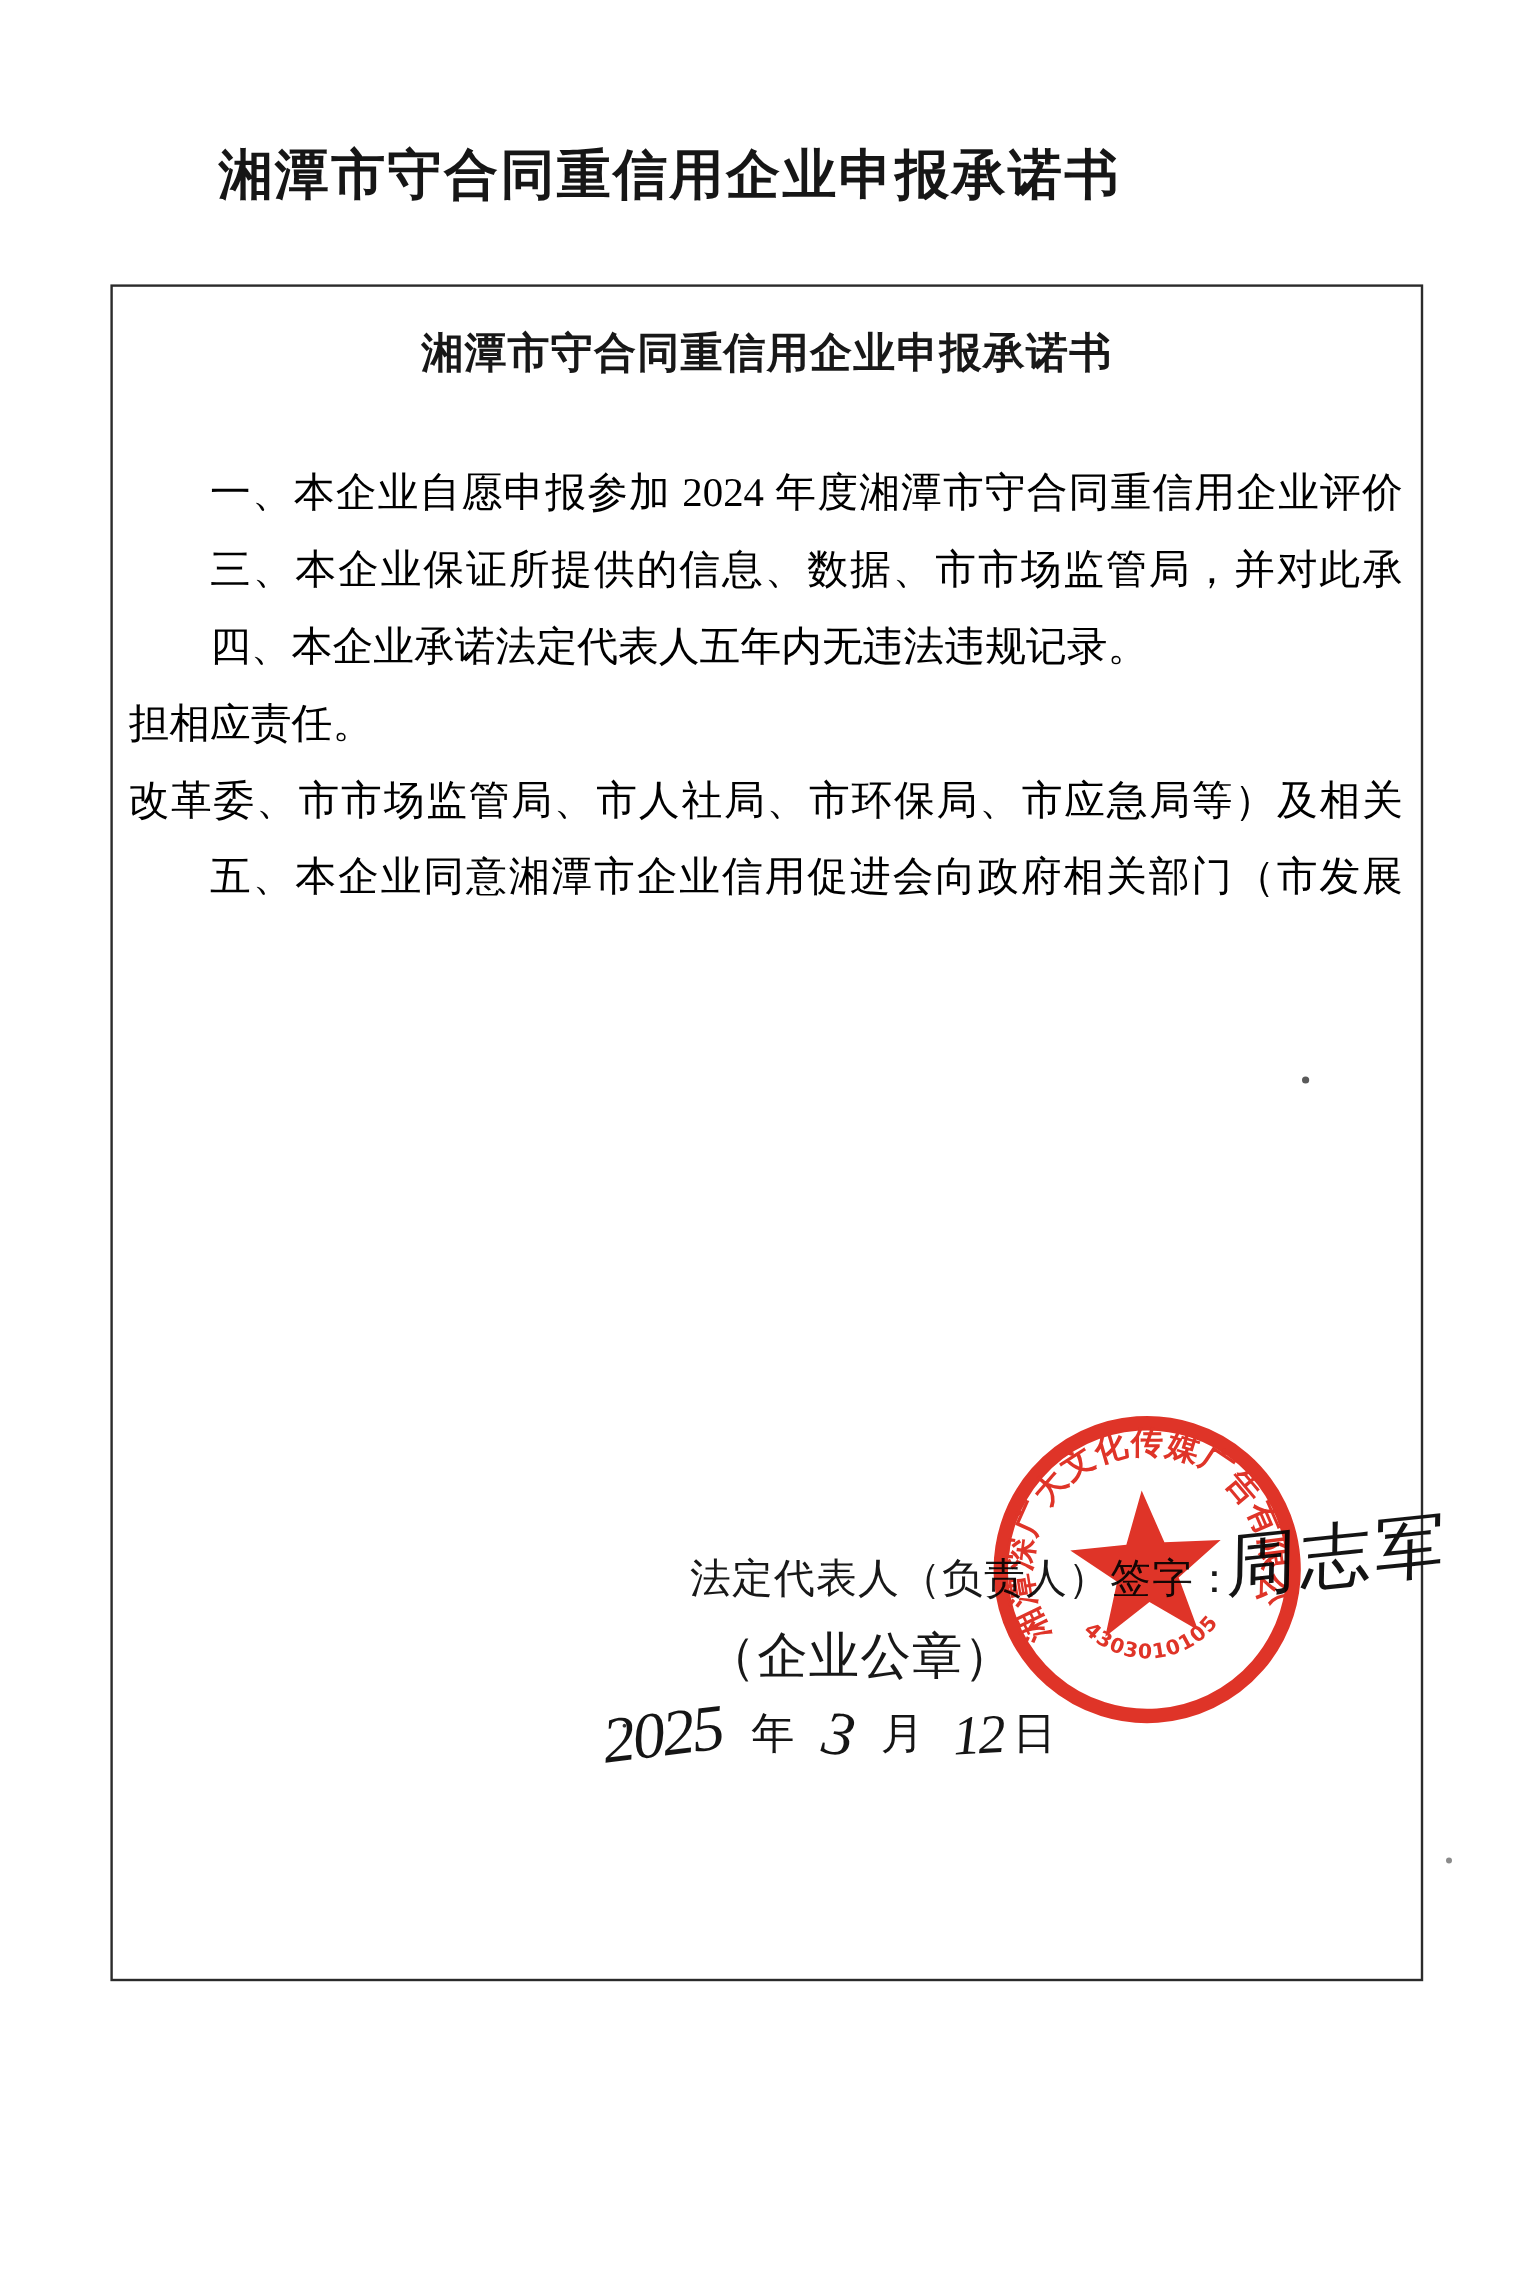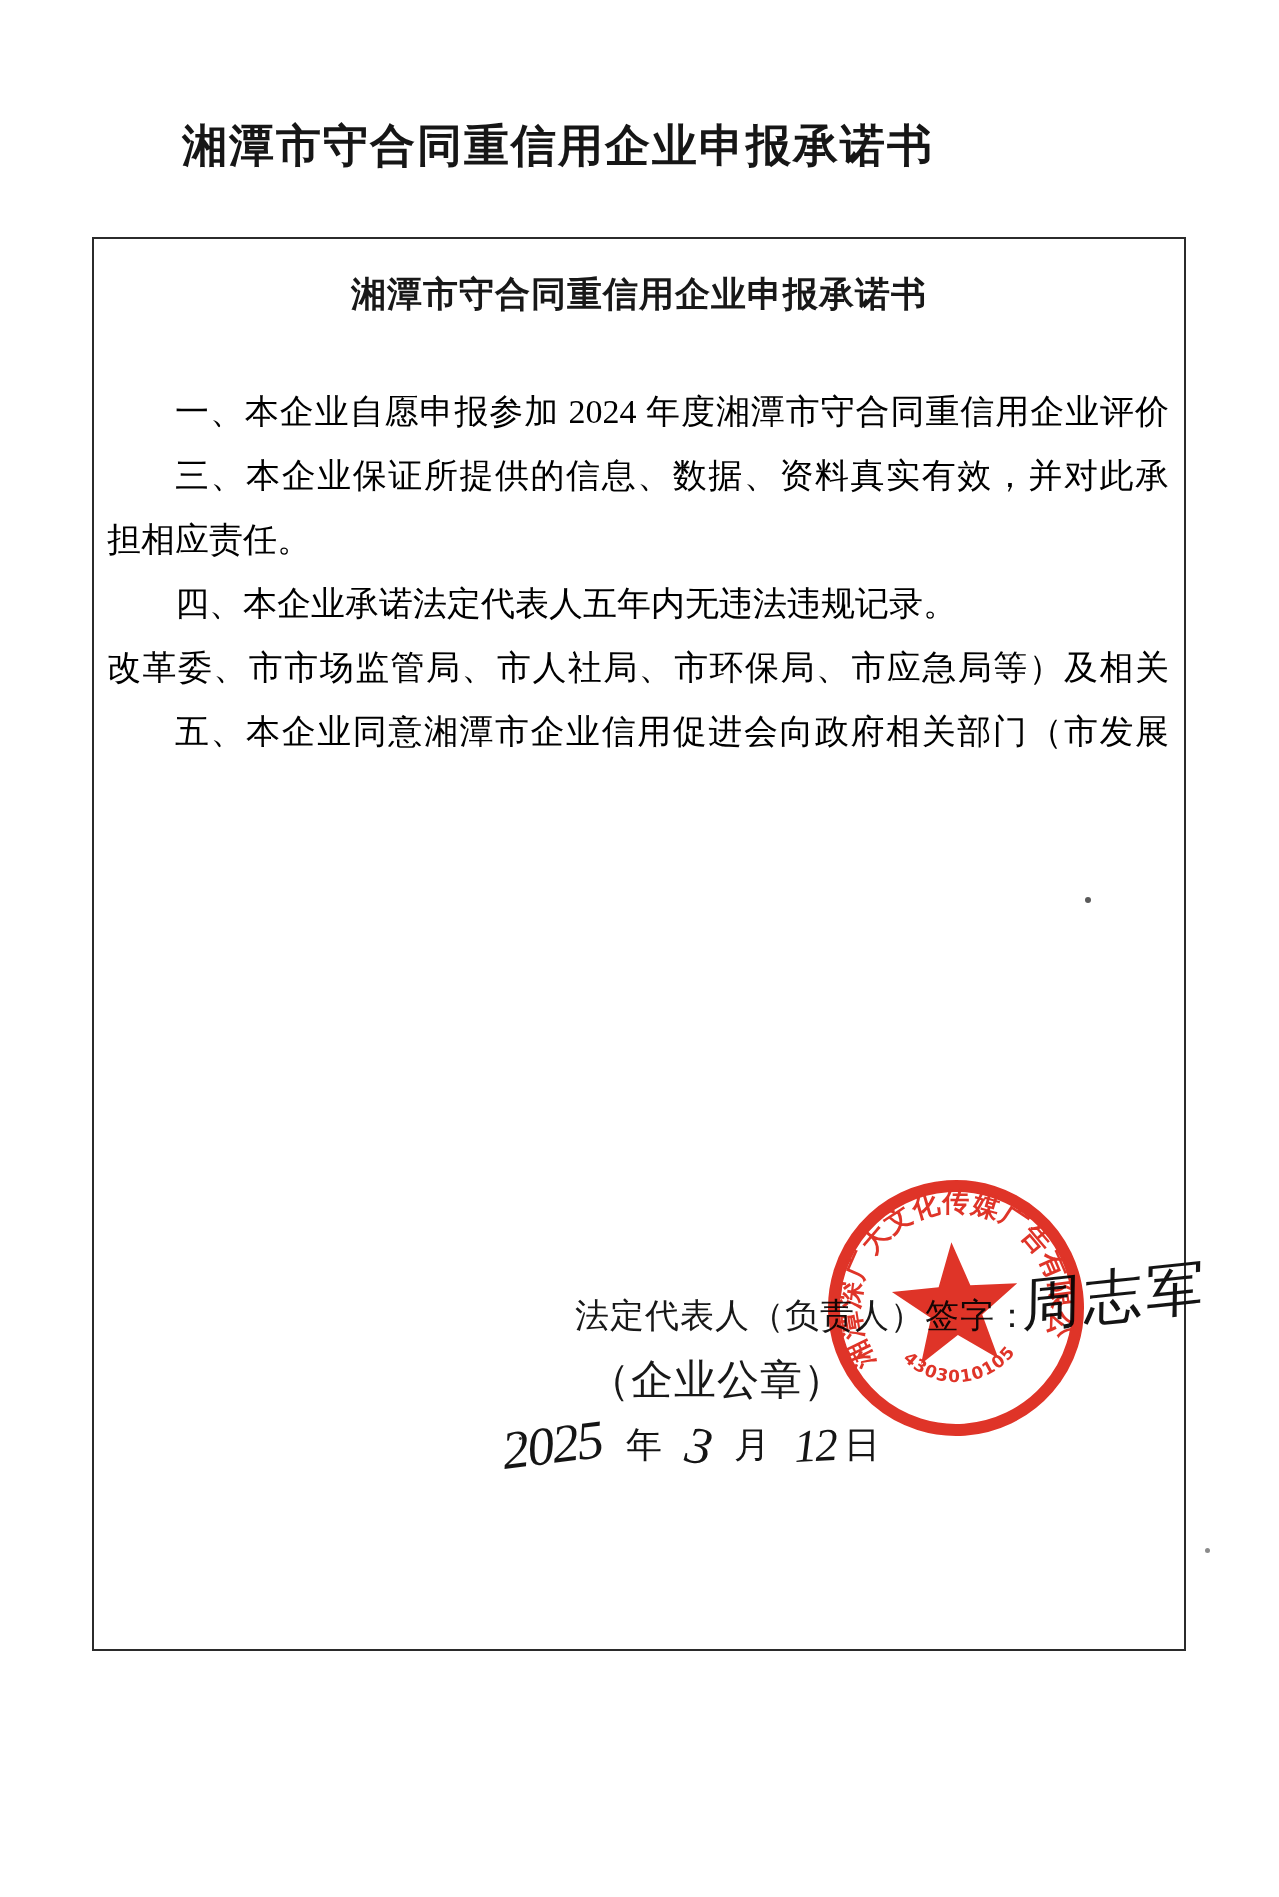--- a/index.html
+++ b/index.html
@@ -69,23 +69,23 @@
 </style>
 </head>
 <body>
 
 <div class="page-title">湘潭市守合同重信用企业申报承诺书</div>
 
 <div class="doc-box">
   <div class="inner-title">湘潭市守合同重信用企业申报承诺书</div>
   <div class="paragraphs">
       <div class="para-line first just">一、本企业自愿申报参加 2024 年度湘潭市守合同重信用企业评价</div>
-      <div class="para-line first just">三、本企业保证所提供的信息、数据、资料真实有效，并对此承</div>
+      <div class="para-line first just">三、本企业保证所提供的信息、数据、市市场监管局，并对此承</div>
+      <div class="para-line first">四、本企业承诺法定代表人五年内无违法违规记录。</div>
       <div class="para-line">担相应责任。</div>
-      <div class="para-line first">四、本企业承诺法定代表人五年内无违法违规记录。</div>
       <div class="para-line just">改革委、市市场监管局、市人社局、市环保局、市应急局等）及相关</div>
       <div class="para-line first just">五、本企业同意湘潭市企业信用促进会向政府相关部门（市发展</div>
     </div>
 </div>
 
 <div class="sig-row1">法定代表人（负责人）签字：</div>
 <div class="sig-row2">（企业公章）</div>
 <div class="sig-name">周志军</div>
 
 <div class="tick">·</div>

